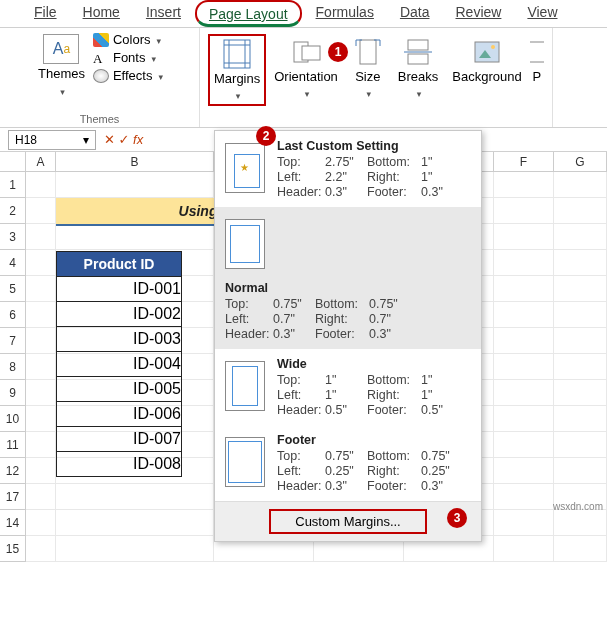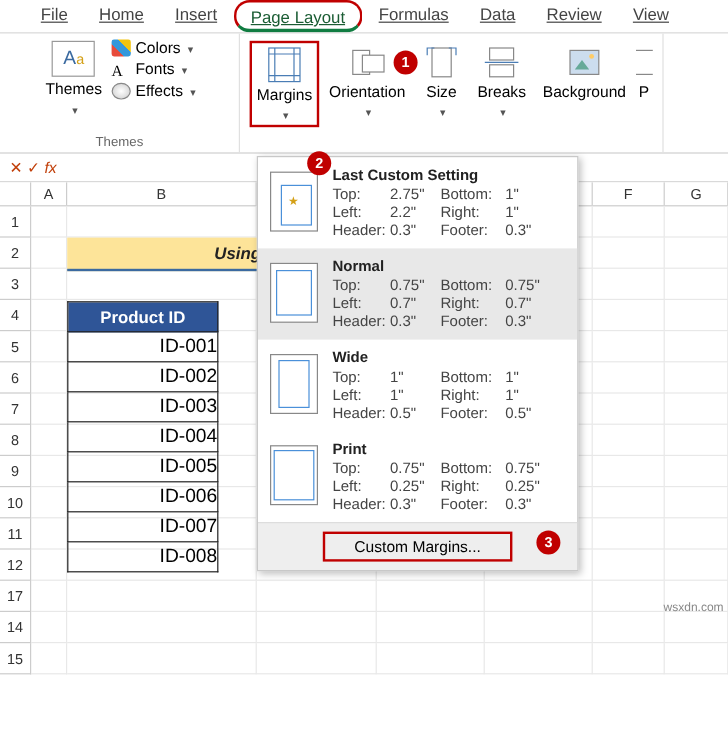--- a/index.html
+++ b/index.html
@@ -54,21 +54,21 @@
 
 .sheet-content { position: absolute; left: 56px; top: 0; }
 .title-banner { width: 340px; height: 28px; background: #fde499; border-bottom: 2px solid #3b6aa0; display: flex; align-items: center; justify-content: center; font-weight: bold; font-style: italic; color: #222; font-size: 14px; margin-top: 26px; }
 .tbl { margin-top: 25px; border-collapse: collapse; }
 .tbl th { background: #2f5597; color: #fff; font-weight: bold; border: 1px solid #222; padding: 4px 22px; font-size: 14px; }
 .tbl td { border: 1px solid #222; padding: 3px 0; text-align: right; font-size: 16px; width: 125px; height: 20px; }
 
 
 .dropdown { position: absolute; left: 214px; top: 130px; width: 268px; background: #fff; border: 1px solid #c8c8c8; box-shadow: 2px 2px 6px rgba(0,0,0,0.25); z-index: 40; }
 .dd-item { display: flex; padding: 8px 10px; gap: 12px; }
-.dd-item.sel { background: #e8e8e8; }
+.dd-item.sel { background: #e8e8e8; flex-direction: column; }
 .dd-thumb { width: 40px; height: 50px; border: 1px solid #888; position: relative; background: #fff; flex-shrink: 0; margin-top: 4px; }
 .dd-thumb::before { content: ""; position: absolute; border: 1px solid #4a90d9; }
 .thumb-last::before { left: 8px; right: 4px; top: 10px; bottom: 4px; }
 .thumb-last::after { content: "★"; position: absolute; left: 14px; top: 18px; font-size: 10px; color: #d4a017; }
 .thumb-normal::before { left: 4px; right: 4px; top: 5px; bottom: 5px; }
 .thumb-wide::before { left: 6px; right: 6px; top: 4px; bottom: 4px; }
 .thumb-narrow::before { left: 2px; right: 2px; top: 3px; bottom: 3px; }
 .dd-info { flex: 1; font-size: 12.5px; color: #444; }
 .dd-title { font-weight: bold; margin-bottom: 2px; color: #222; }
 .dd-grid { display: grid; grid-template-columns: 48px 42px 54px 40px; row-gap: 1px; }
@@ -186,20 +186,24 @@
         </span>
       <span>P</span>
     </div>
   </div>
 </div>
 
 <div class="badge" style="left:328px;top:42px">1</div>
 <div class="badge" style="left:256px;top:126px">2</div>
 
 <div class="namebox-row">
+  <div class="namebox">
+      <span>H18</span>
+      <span>▾</span>
+    </div>
   <div class="fx-area">✕ ✓ <i>fx</i></div>
 </div>
 
 <div class="colhdrs">
   <div class="rowcorner"></div>
   <div class="colhdr colA">A</div>
   <div class="colhdr colB">B</div>
   <div class="colhdr colC">C</div>
   <div class="colhdr colD">D</div>
   <div class="colhdr colE">E</div>
@@ -456,21 +460,21 @@
       <span>Header:</span>
             <span>0.5"</span>
             <span>Footer:</span>
             <span>0.5"</span>
     </div>
   </div>
       </div>
       <div class="dd-item">
         <div class="dd-thumb thumb-narrow"></div>
   <div class="dd-info">
-    <div class="dd-title">Print</div>
+    <div class="dd-title">Footer</div>
     <div class="dd-grid">
       <span>Top:</span>
             <span>0.75"</span>
             <span>Bottom:</span>
             <span>0.75"</span>
       <span>Left:</span>
             <span>0.25"</span>
             <span>Right:</span>
             <span>0.25"</span>
       <span>Header:</span>

